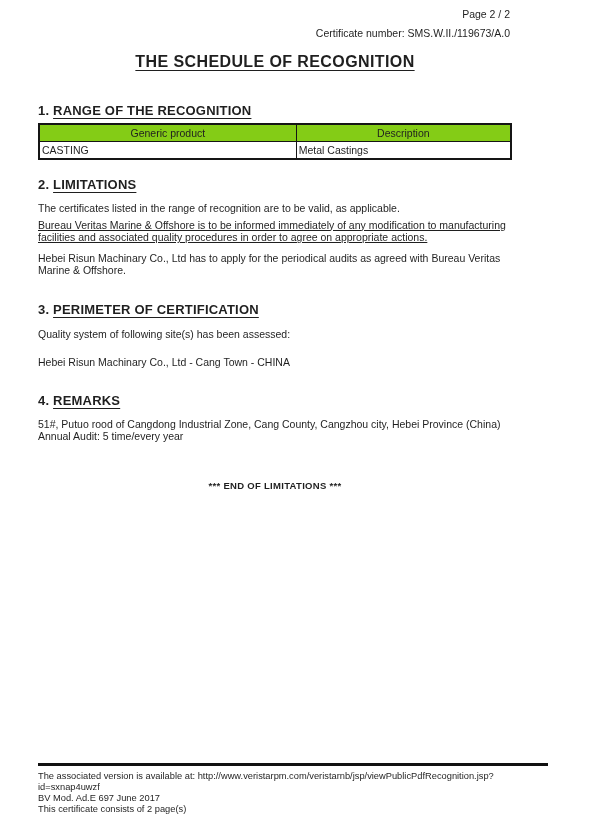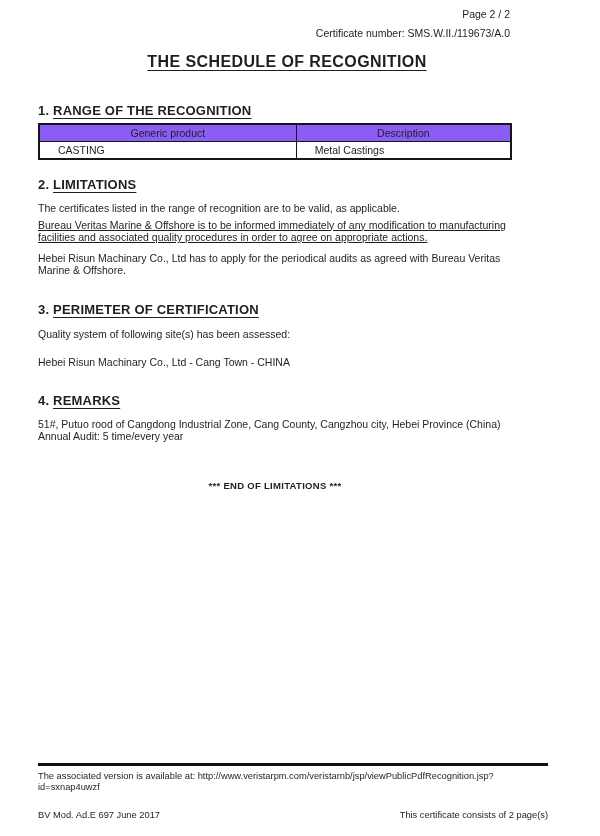--- a/index.html
+++ b/index.html
@@ -16,45 +16,44 @@
     position:absolute; top:8px; right:40px;
     text-align:right; font-size:10.5px; line-height:12px;
   }
   .meta .pagenum { margin-bottom:7px; }
   
   .doc-title {
     position:absolute; top:53px; left:0; width:100%;
     text-align:center; font-size:16px; font-weight:bold;
     letter-spacing:0.4px; text-decoration:underline;
     text-underline-offset:3px;
-    padding-left:12px;
   }
   
   .content { position:absolute; top:96px; left:38px; right:38px; }
   .sec-heading {
     font-size:13px; font-weight:bold; letter-spacing:0.2px;
     margin:0; line-height:15px;
   }
   .sec-heading .h-text { text-decoration:underline; text-underline-offset:2.5px; }
   .para { font-size:10.5px; line-height:12.5px; margin:0; }
   .bold-just { font-weight:bold; text-align:justify; }
 
   .s1-head { margin-top:7px; }
   .s1-intro { margin-top:8px; }
 
   table.products {
     width:100%; border-collapse:collapse; margin-top:5px;
     border:2px solid #151515; font-size:10.5px;
   }
   table.products th {
-    background:#8b5cf6; border:1px solid #151515;
+    background:#84cc16; border:1px solid #151515;
     font-weight:normal; text-align:center; padding:2px 4px; height:12px;
   }
   table.products td {
-    border:1px solid #151515; text-align:left; padding:2px 18px; height:12px;
+    border:1px solid #151515; text-align:left; padding:2px 2px; height:12px;
   }
   .col-generic { width:54.5%; }
 
   .s2-head { margin-top:17px; }
   .s2-p1 { margin-top:10px; }
   .s2-p2 { margin-top:4px;text-decoration:underline; }
   .s2-p3 { margin-top:8px; }
 
   .s3-head { margin-top:25px; }
   .s3-p1 { margin-top:11px; }
@@ -67,21 +66,21 @@
     margin-top:37px; text-align:center;
     font-size:9.5px; font-weight:bold; letter-spacing:0.3px;
   }
 
   
   .footer { position:absolute; left:38px; width:510px; top:763px; }
   .footer-rule { border:none; border-top:3px solid #111; margin:0 0 5px 0; }
   .footer-url { font-size:9.3px; line-height:11px; }
   .footer-row {
     display:flex; justify-content:space-between;
-    font-size:9.3px; line-height:11px; margin-top:17px;
+    font-size:9.3px; line-height:11px; margin-top:0;flex-direction:column;
   }
 </style>
 </head>
 <body>
 
 <div class="page">
 
   <div class="meta">
     <div class="pagenum">Page 2 / 2</div>
     <div>Certificate number: SMS.W.II./119673/A.0</div>

